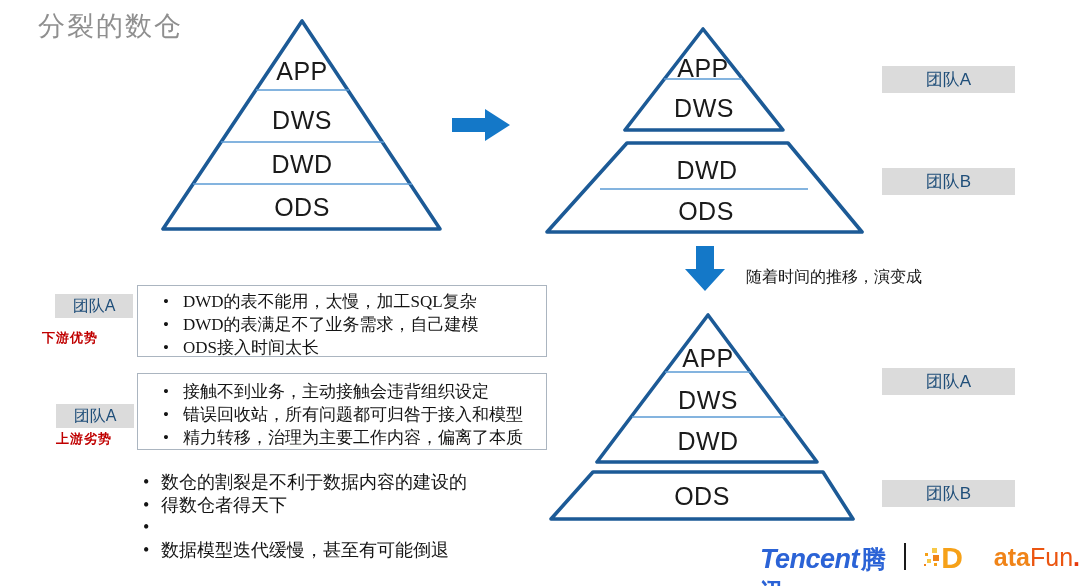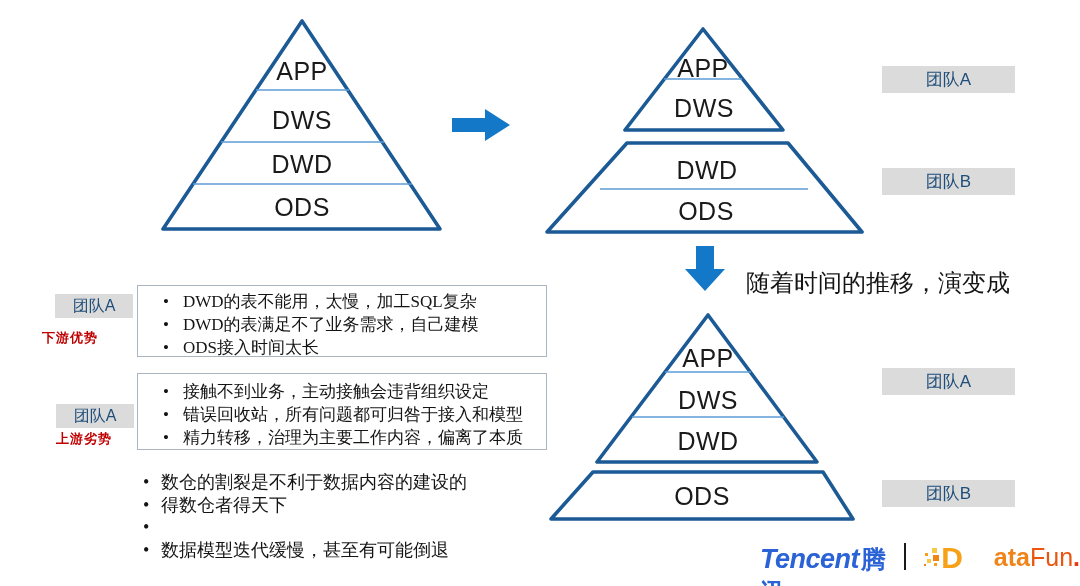--- a/index.html
+++ b/index.html
@@ -35,39 +35,40 @@
   .bullet-row{display:flex;line-height:23px;}
   .bullet-row .dot{width:20px;margin-left:25px;text-align:left;flex:none;}
   .conclusions{
     left:131px;top:471px;font-family:"Liberation Serif",serif;
     font-size:18px;color:#141414;
   }
   .conclusions .bullet-row{line-height:22.5px;}
   .conclusions .bullet-row .dot{margin-left:12px;width:18px;}
   .transition-text{
     left:746px;top:267px;font-family:"Liberation Serif",serif;
-    font-size:24px;color:#141414;
+    font-size:16px;color:#141414;
   }
   .footer{
     left:760px;top:543px;height:32px;display:flex;align-items:flex-start;gap:13px;
   }
   .tencent-en{font-size:27px;font-weight:bold;font-style:italic;color:#2B63D6;letter-spacing:-0.5px;}
   .tencent-cn{font-size:25px;font-weight:bold;color:#2B63D6;margin-left:2px;}
   .footer-sep{width:2px;height:27px;background:#1a1a1a;margin:0 4px;}
   .datafun{display:flex;align-items:center;}
   .df-d{font-size:30px;font-weight:bold;color:#F6A118;line-height:28px;}
   .df-ata{font-size:25px;font-weight:bold;color:#F08418;margin-left:31px;}
   .df-fun{font-size:25px;font-weight:normal;color:#EB5510;}
   .df-dot{font-size:25px;font-weight:bold;color:#E8380D;}
 </style>
 </head>
 <body>
 
 <div class="slide">
 
+  <div class="abs slide-title">分裂的数仓</div>
 
   <svg class="abs" style="left:155px;top:8px;" width="300" height="225" viewBox="0 0 300 225">
     <polygon points="147,13 8,221 285,221" fill="#ffffff" stroke="#1C5A96" stroke-width="3.6" stroke-linejoin="round"></polygon>
     <line x1="101" y1="82" x2="194" y2="82" stroke="#5B9BD5" stroke-width="1.4"></line>
     <line x1="66" y1="134" x2="229" y2="134" stroke="#5B9BD5" stroke-width="1.4"></line>
     <line x1="38" y1="176" x2="257" y2="176" stroke="#5B9BD5" stroke-width="1.4"></line>
     <text x="147" y="72" text-anchor="middle">APP</text>
     <text x="147" y="121" text-anchor="middle">DWS</text>
     <text x="147" y="165" text-anchor="middle">DWD</text>
     <text x="147" y="208" text-anchor="middle">ODS</text>

